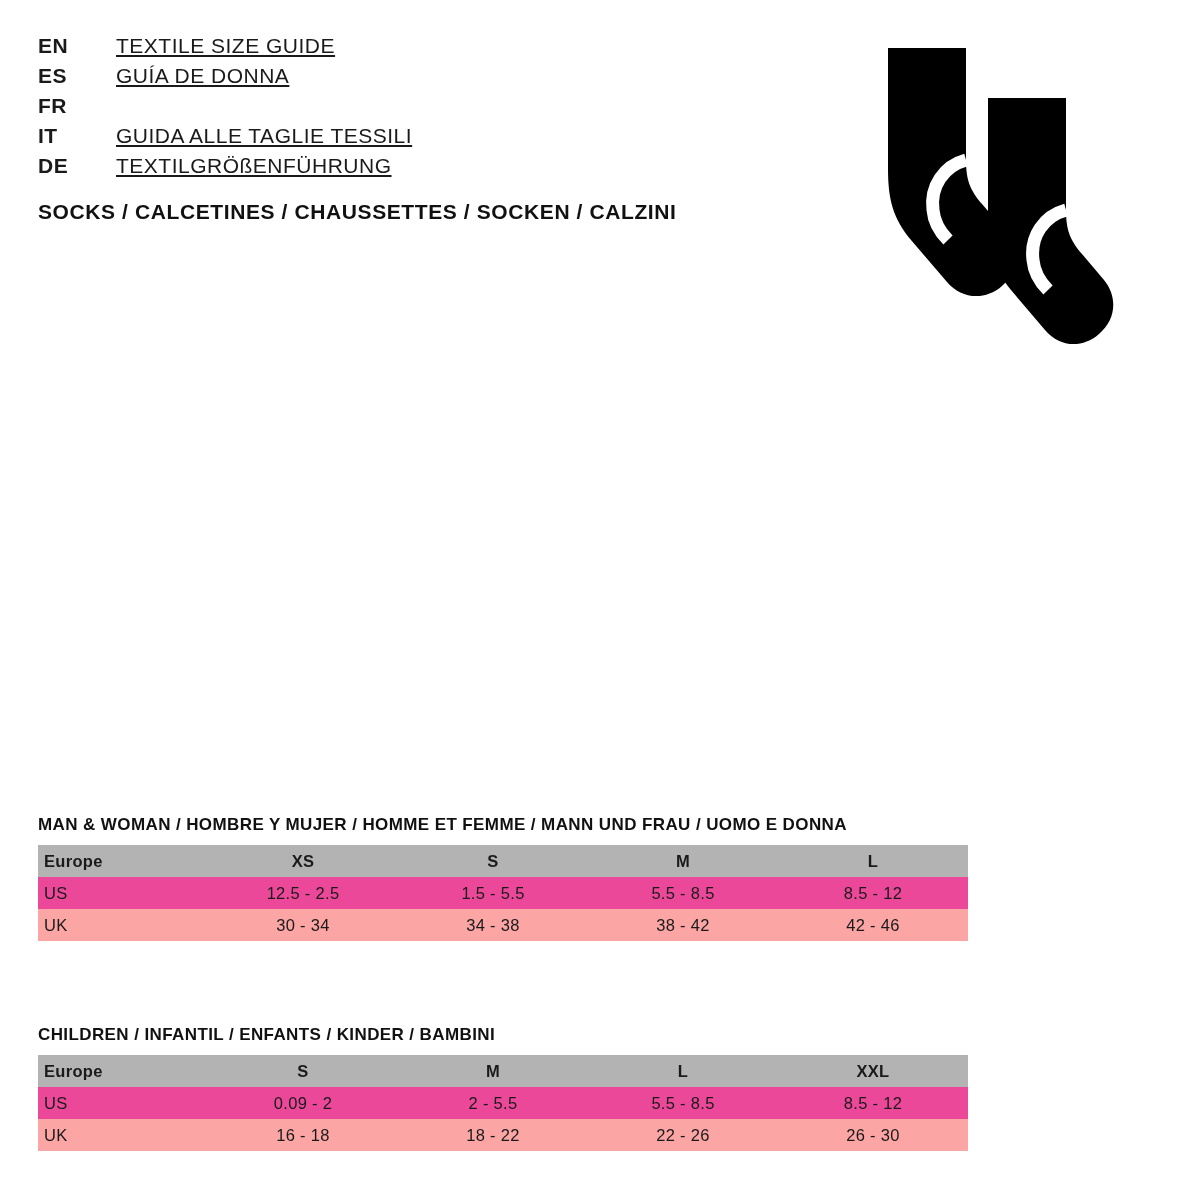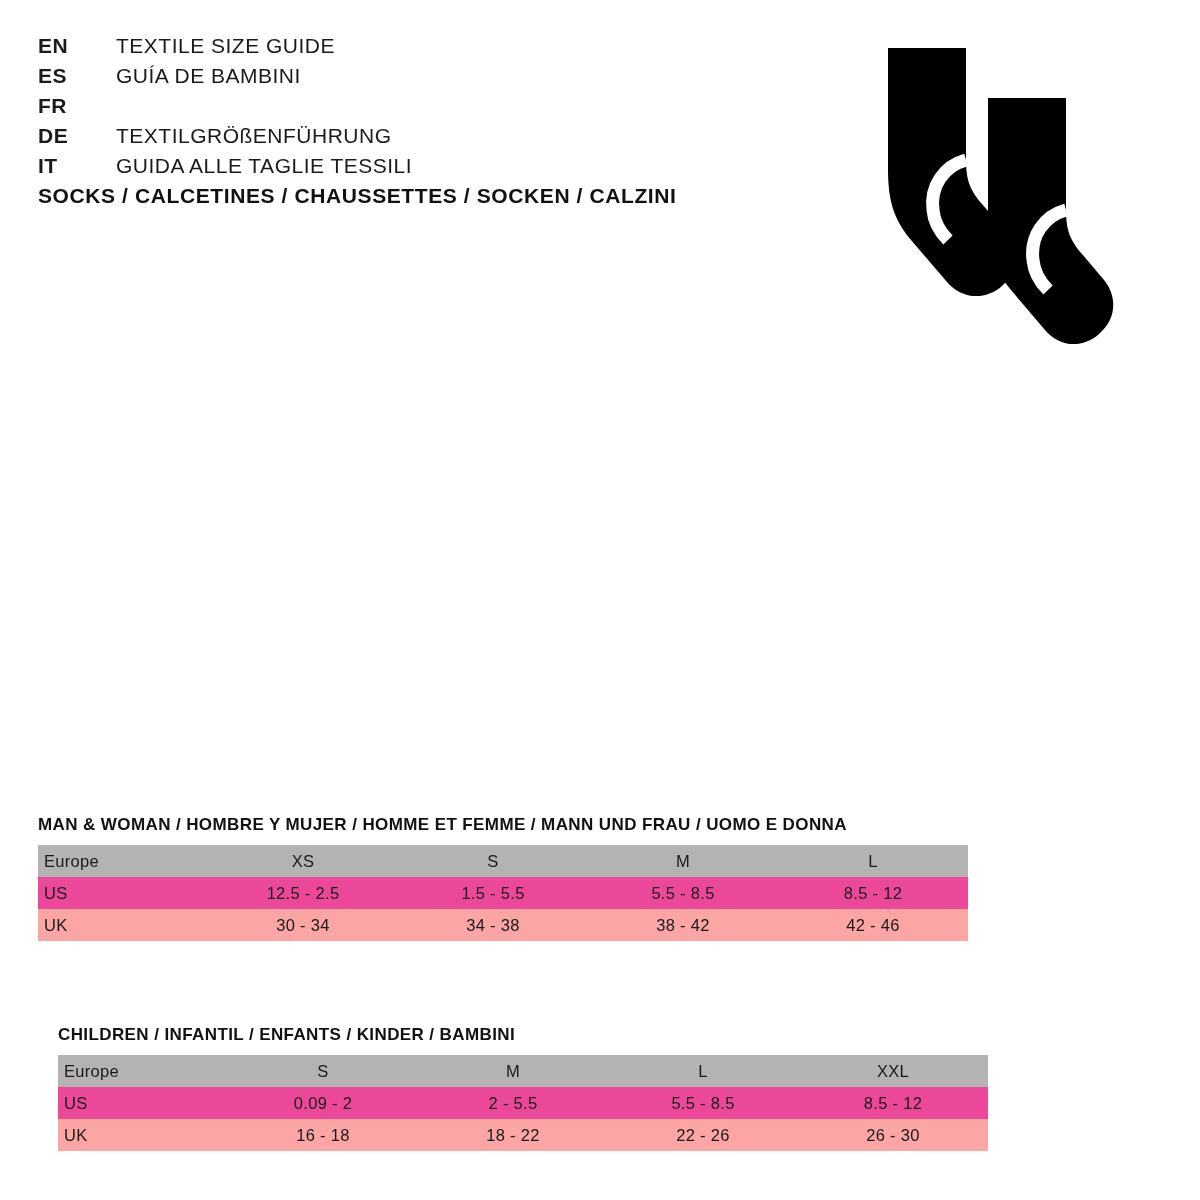--- a/index.html
+++ b/index.html
@@ -32,43 +32,44 @@
     font-weight: 700;
     letter-spacing: 0.5px;
     color: #1a1a1a;
   }
   .lang-title {
     font-size: 21px;
     font-weight: 400;
     letter-spacing: 0.5px;
     color: #1a1a1a;
     white-space: nowrap;
+    text-decoration: underline;
   }
   .product-line {
-    margin-top: 0;
+    margin-top: 16px;
     font-size: 21px;
     font-weight: bold;
     letter-spacing: 0.6px;
     color: #111;
     white-space: nowrap;
   }
 
   
   .socks-art {
     position: absolute;
     left: 800px;
     top: 30px;
     width: 330px;
     height: 330px;
   }
 
   
   .table-block { position: absolute; left: 38px; width: 930px; }
   #block-adult { top: 815px; }
-  #block-children { top: 1025px; margin-left: 20px; }
+  #block-children { top: 1025px; }
 
   .block-title {
     font-size: 17px;
     font-weight: bold;
     letter-spacing: 0.4px;
     color: #111;
     margin-bottom: 10px;
     white-space: nowrap;
   }
 
@@ -84,51 +85,51 @@
     padding: 0 6px;
     vertical-align: middle;
   }
   td.rowhead {
     width: 170px;
     text-align: left;
     padding-left: 8px;
     letter-spacing: 0.3px;
   }
   td.cell { text-align: center; letter-spacing: 0.3px; }
-  tr.head-row td { background: #b3b3b3; font-weight: 400; }
+  tr.head-row td { background: #b3b3b3; font-weight: 700; }
   tr.band td { background: #fca5a5; }
   tr.plain td { background: #ec4899; }
 </style>
 </head>
 <body>
 
 <div class="header">
 
   <div class="lang-row">
     <span class="lang-code">EN</span>
     <span class="lang-title">TEXTILE SIZE GUIDE</span>
   </div>
 
   <div class="lang-row">
     <span class="lang-code">ES</span>
-    <span class="lang-title">GUÍA DE BAMBINI</span>
+    <span class="lang-title">GUÍA DE DONNA</span>
   </div>
 
   <div class="lang-row">
     <span class="lang-code">FR</span>
+  </div>
+
+  <div class="lang-row">
+    <span class="lang-code">IT</span>
+    <span class="lang-title">GUIDA ALLE TAGLIE TESSILI</span>
   </div>
 
   <div class="lang-row">
     <span class="lang-code">DE</span>
     <span class="lang-title">TEXTILGRÖßENFÜHRUNG</span>
-  </div>
-
-  <div class="lang-row">
-    <span class="lang-code">IT</span>
-    <span class="lang-title">GUIDA ALLE TAGLIE TESSILI</span>
   </div>
 
   <div class="product-line">SOCKS / CALCETINES / CHAUSSETTES / SOCKEN / CALZINI</div>
 </div>
 
 <div class="socks-art">
   <svg width="330" height="330" viewBox="0 0 330 330" xmlns="http://www.w3.org/2000/svg" aria-hidden="true">
 
     <path d="M88 18 h78 v112 c0 20 4 30 16 44 l24 28 c14 17 12 40 -4 54 c-17 15 -41 13 -55 -4 l-36 -42 c-18 -22 -23 -40 -23 -72 z" fill="#000000"></path>
 

